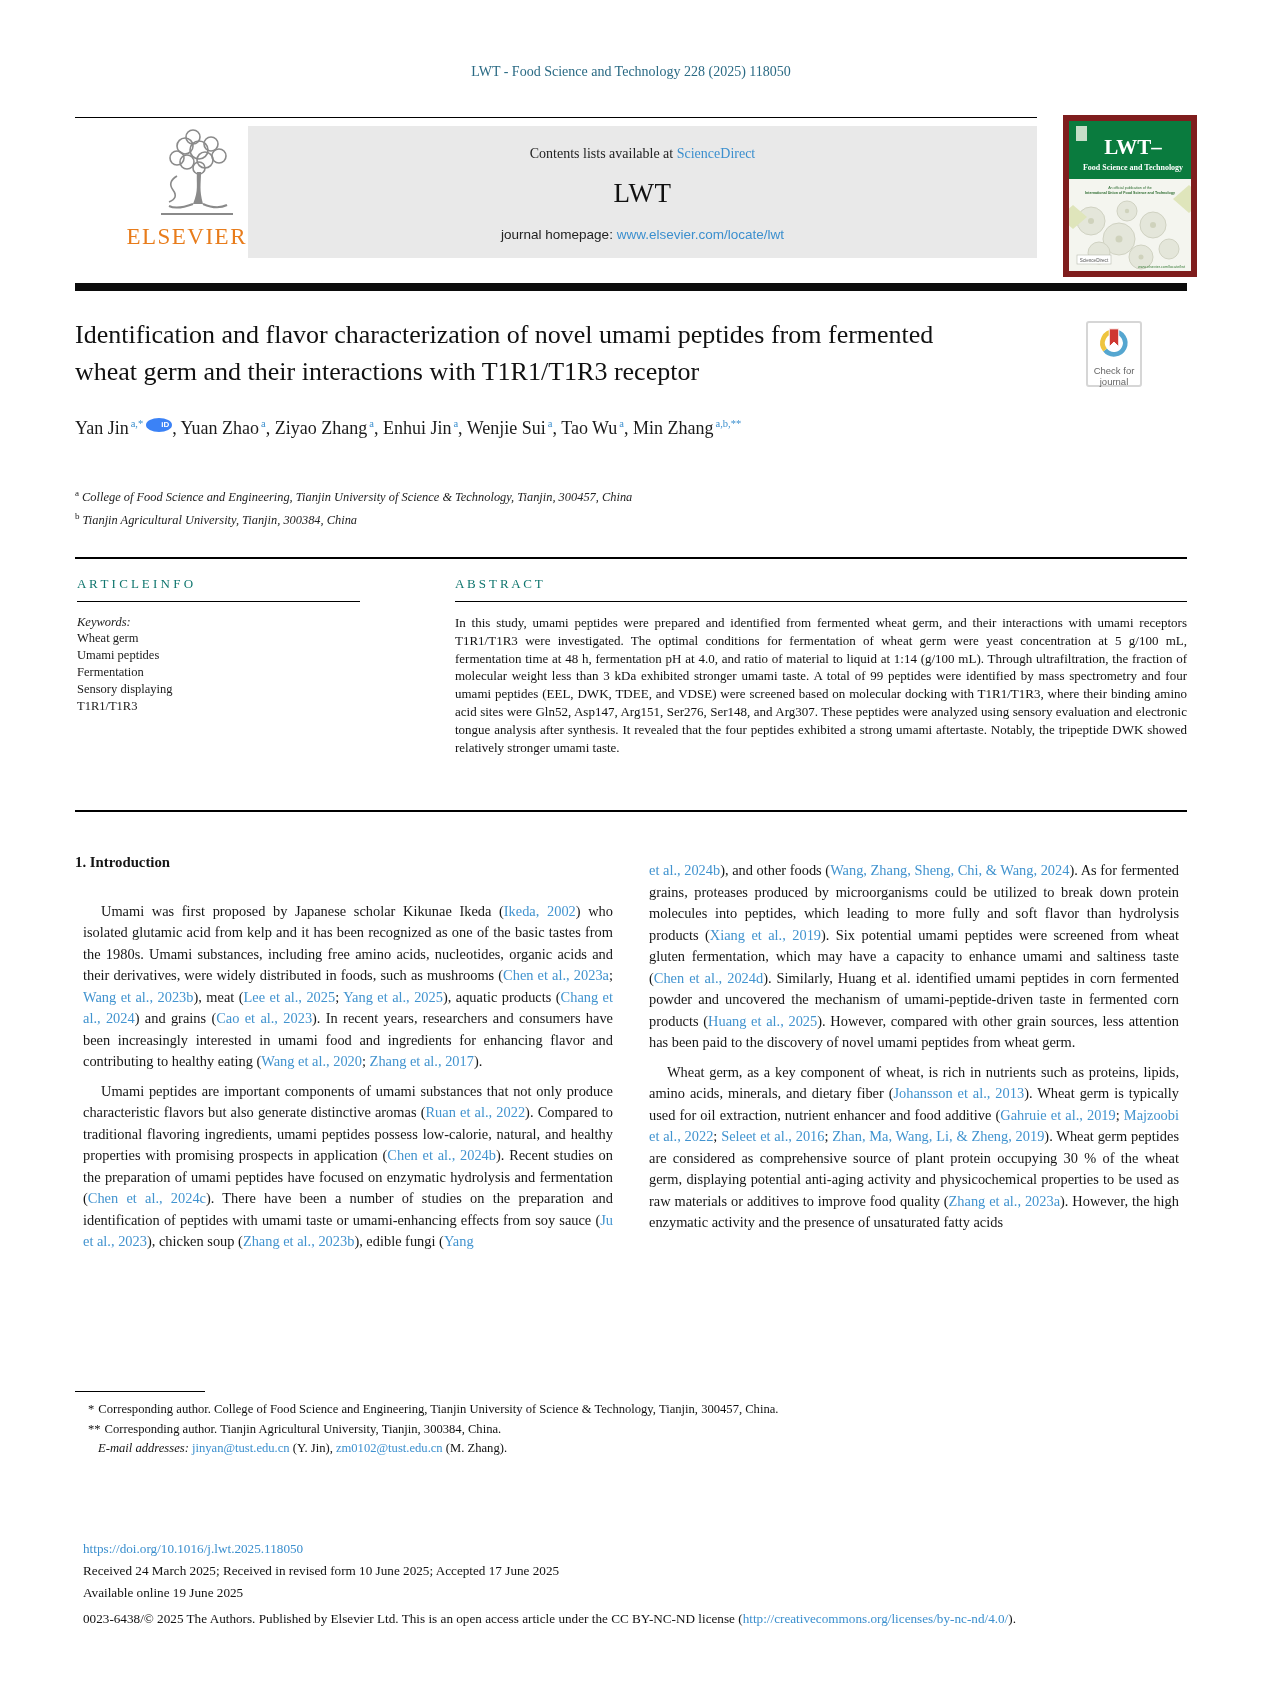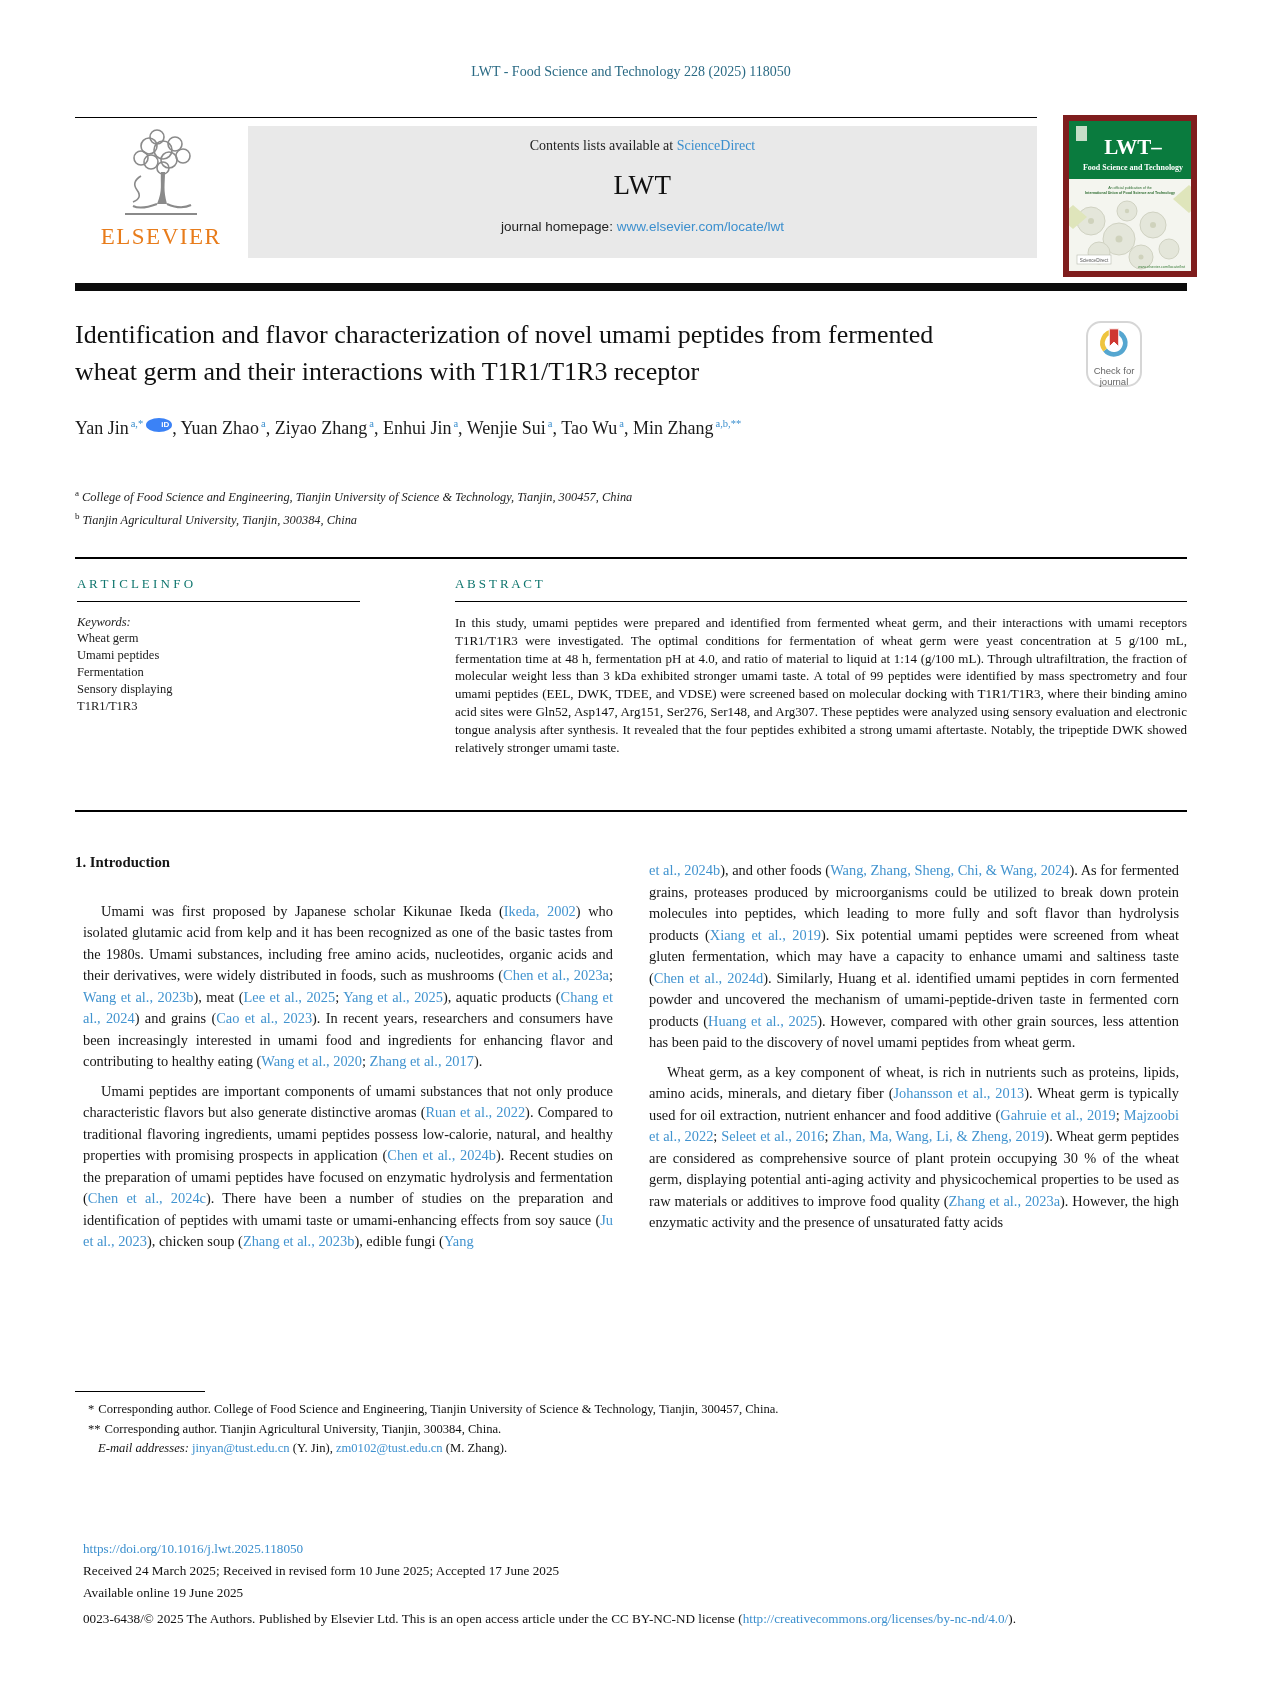--- a/index.html
+++ b/index.html
@@ -4,34 +4,34 @@
 <style>
   html,body{margin:0;padding:0;background:#fff;}
   .page{position:relative;width:1262px;height:1683px;background:#ffffff;overflow:hidden;
         font-family:"Liberation Serif","DejaVu Serif",serif;color:#1a1a1a;}
   .abs{position:absolute;}
   .blue{color:#3b8fce;}
 
   
   .journal-ref{top:64px;left:0;width:100%;text-align:center;font-size:14px;color:#2a6a84;}
   .hairline{top:117px;left:75px;width:962px;height:1px;background:#000;}
-  .elsevier-block{top:124px;left:75px;width:172px;height:136px;text-align:center;}
+  .elsevier-block{top:124px;left:75px;width:172px;height:136px;text-align:right;}
   .elsevier-wordmark{font-size:23px;color:#e87c1b;letter-spacing:1.5px;margin-top:-6px;}
   .masthead-box{top:126px;left:248px;width:789px;height:132px;background:#e9e9e9;text-align:center;}
-  .contents-line{padding-top:12px;font-size:14px;color:#222;}
+  .contents-line{padding-top:20px;font-size:14px;color:#222;}
   .masthead-title{margin-top:16px;font-size:27px;letter-spacing:.5px;color:#111;}
   .homepage-line{margin-top:18px;font-family:"Liberation Sans",sans-serif;font-size:13.5px;color:#222;}
   .cover{top:115px;left:1063px;width:122px;height:150px;border:6px solid #7f1d1d;background:#f4f5ef;}
 
   .thick-band{top:283px;left:75px;width:1112px;height:8px;background:#0b0b0b;}
 
   
   .article-title{top:316px;left:75px;width:905px;font-size:26px;line-height:37px;color:#111;}
   .check-badge{top:321px;left:1086px;width:52px;height:62px;background:#fff;border:2px solid #d6d6d6;
-               border-radius:15px;text-align:center;cursor:pointer;}
+               border-radius:3px;text-align:center;cursor:pointer;}
   .check-badge-text{font-family:"Liberation Sans",sans-serif;font-size:9.5px;line-height:11px;color:#666;margin-top:1px;}
   .authors-line{top:418px;left:75px;width:1050px;font-size:18px;color:#1a1a1a;}
   .author-sup{color:#3b8fce;font-size:10.5px;margin-left:2px;}
   .orcid-icon{display:inline-block;width:14px;height:14px;border-radius:50%;background:#3b82f6;color:#fff;
               font-family:"Liberation Sans",sans-serif;font-size:8px;font-weight:bold;line-height:14px;
               text-align:center;vertical-align:super;margin-left:3px;padding-left:12px;}
   .affils{top:484px;left:75px;width:900px;font-size:12.4px;line-height:19px;color:#222;}
   .affil-text{font-style:italic;}
   .affil-sup{font-size:9px;}
 

